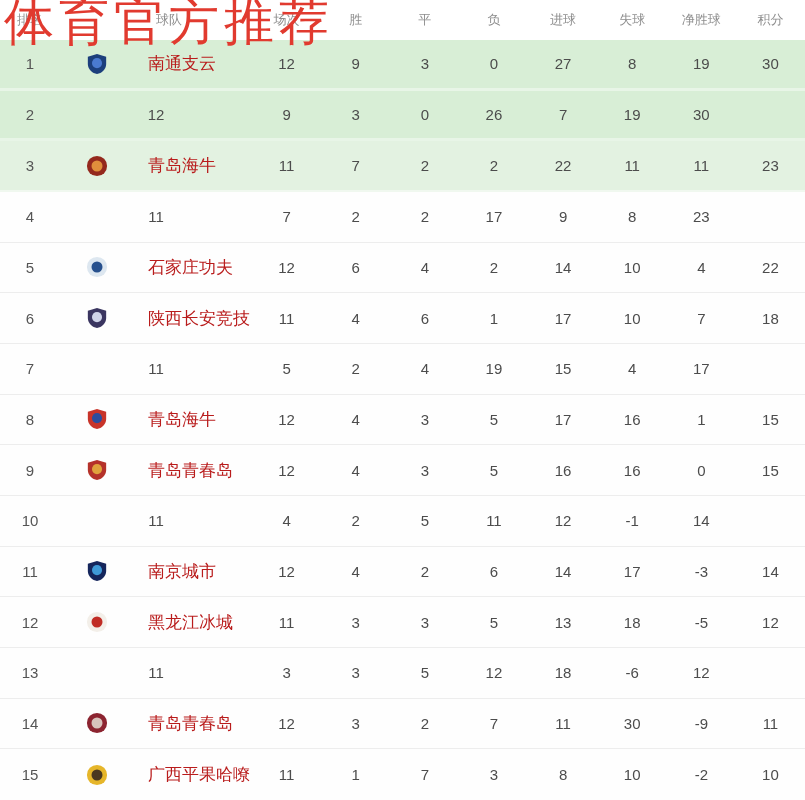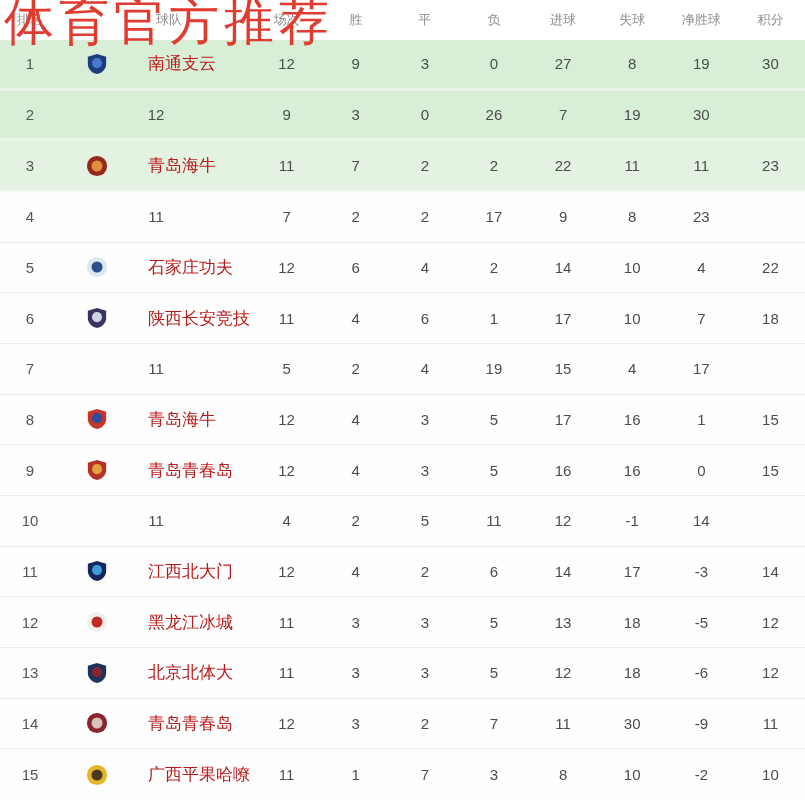--- a/index.html
+++ b/index.html
@@ -283,21 +283,21 @@
 
   <div class="grid-row row">
     <div class="cell rank">11</div>
     <div class="cell team">
       <span class="team-logo">
               <svg viewBox="0 0 24 24">
                 <path d="M12 1 L22 4 V12 C22 18 17 22 12 23 C7 22 2 18 2 12 V4 Z" fill="#15265c"></path>
                 <circle cx="12" cy="11" r="5.5" fill="#3f9ad8"></circle>
               </svg>
             </span>
-      <span class="team-name">江西北大门</span>
+      <span class="team-name">南京城市</span>
     </div>
     <div class="cell">12</div>
     <div class="cell">4</div>
     <div class="cell">2</div>
     <div class="cell">6</div>
     <div class="cell">14</div>
     <div class="cell">17</div>
     <div class="cell">-3</div>
     <div class="cell">14</div>
   </div>
@@ -318,29 +318,20 @@
     <div class="cell">3</div>
     <div class="cell">5</div>
     <div class="cell">13</div>
     <div class="cell">18</div>
     <div class="cell">-5</div>
     <div class="cell">12</div>
   </div>
 
   <div class="grid-row row">
     <div class="cell rank">13</div>
-    <div class="cell team">
-      <span class="team-logo">
-              <svg viewBox="0 0 24 24">
-                <path d="M12 1 L22 4 V12 C22 18 17 22 12 23 C7 22 2 18 2 12 V4 Z" fill="#20325e"></path>
-                <circle cx="12" cy="11" r="5.5" fill="#8c2430"></circle>
-              </svg>
-            </span>
-      <span class="team-name">北京北体大</span>
-    </div>
     <div class="cell">11</div>
     <div class="cell">3</div>
     <div class="cell">3</div>
     <div class="cell">5</div>
     <div class="cell">12</div>
     <div class="cell">18</div>
     <div class="cell">-6</div>
     <div class="cell">12</div>
   </div>
 

